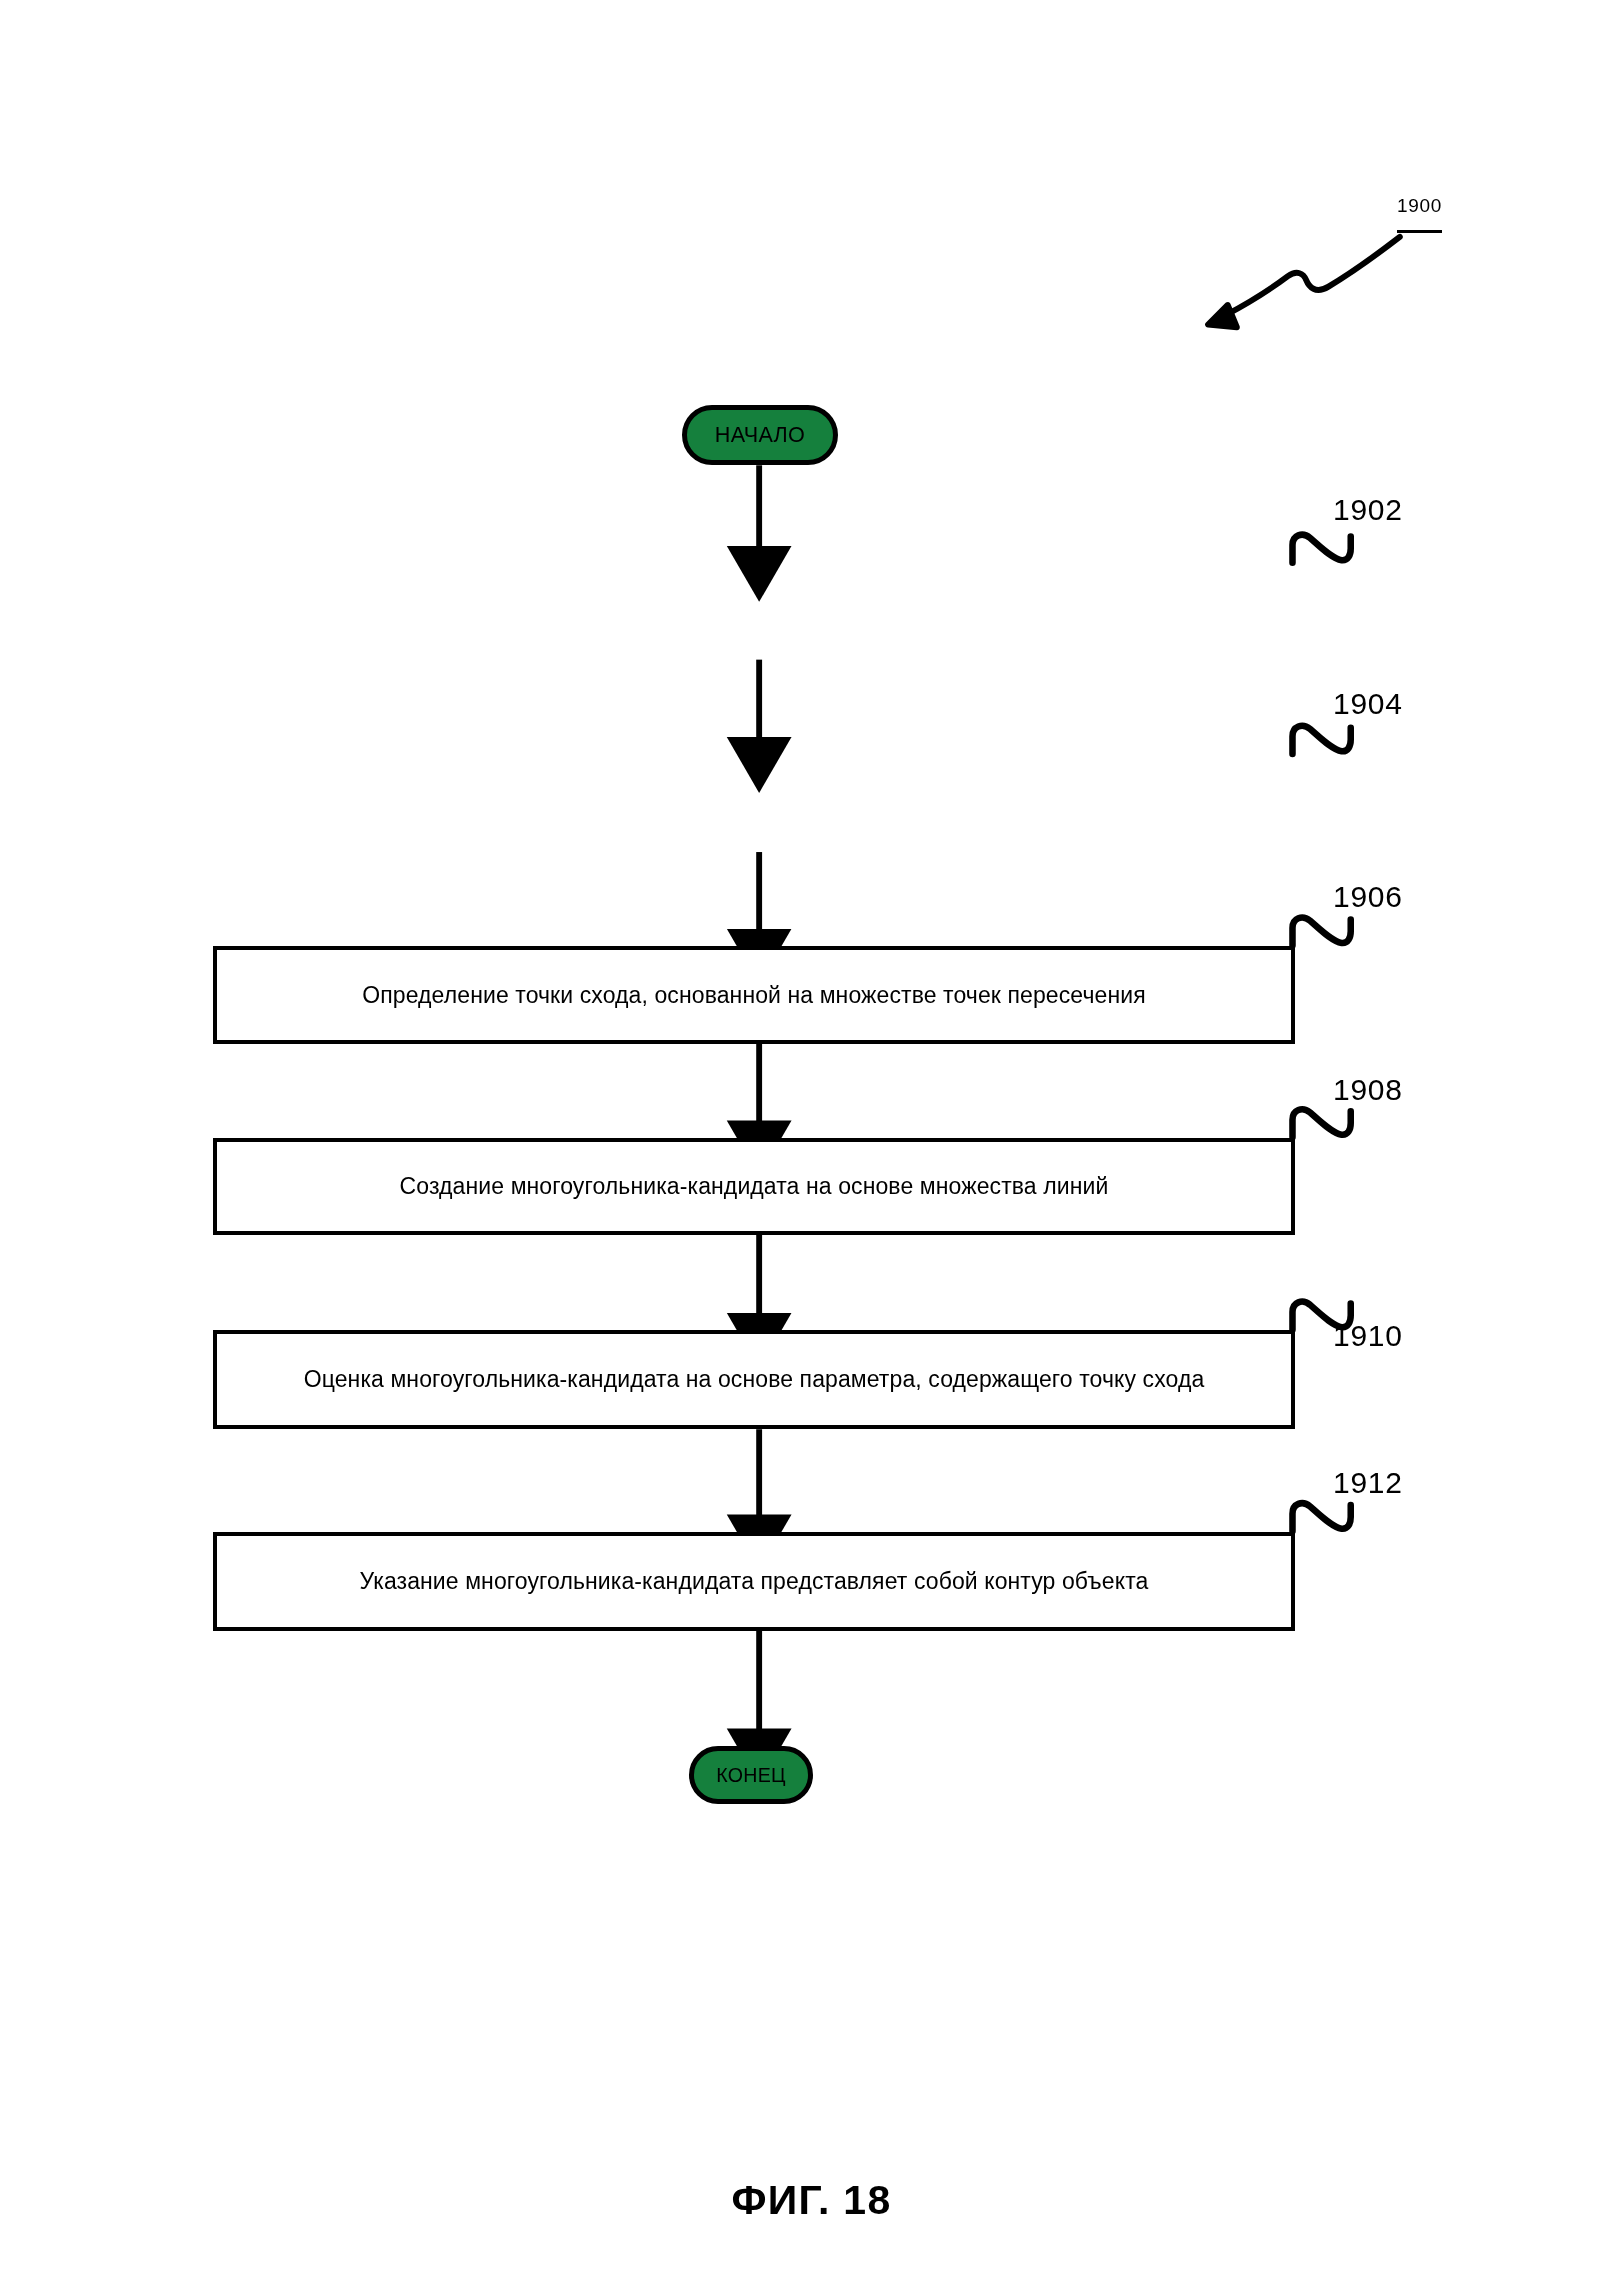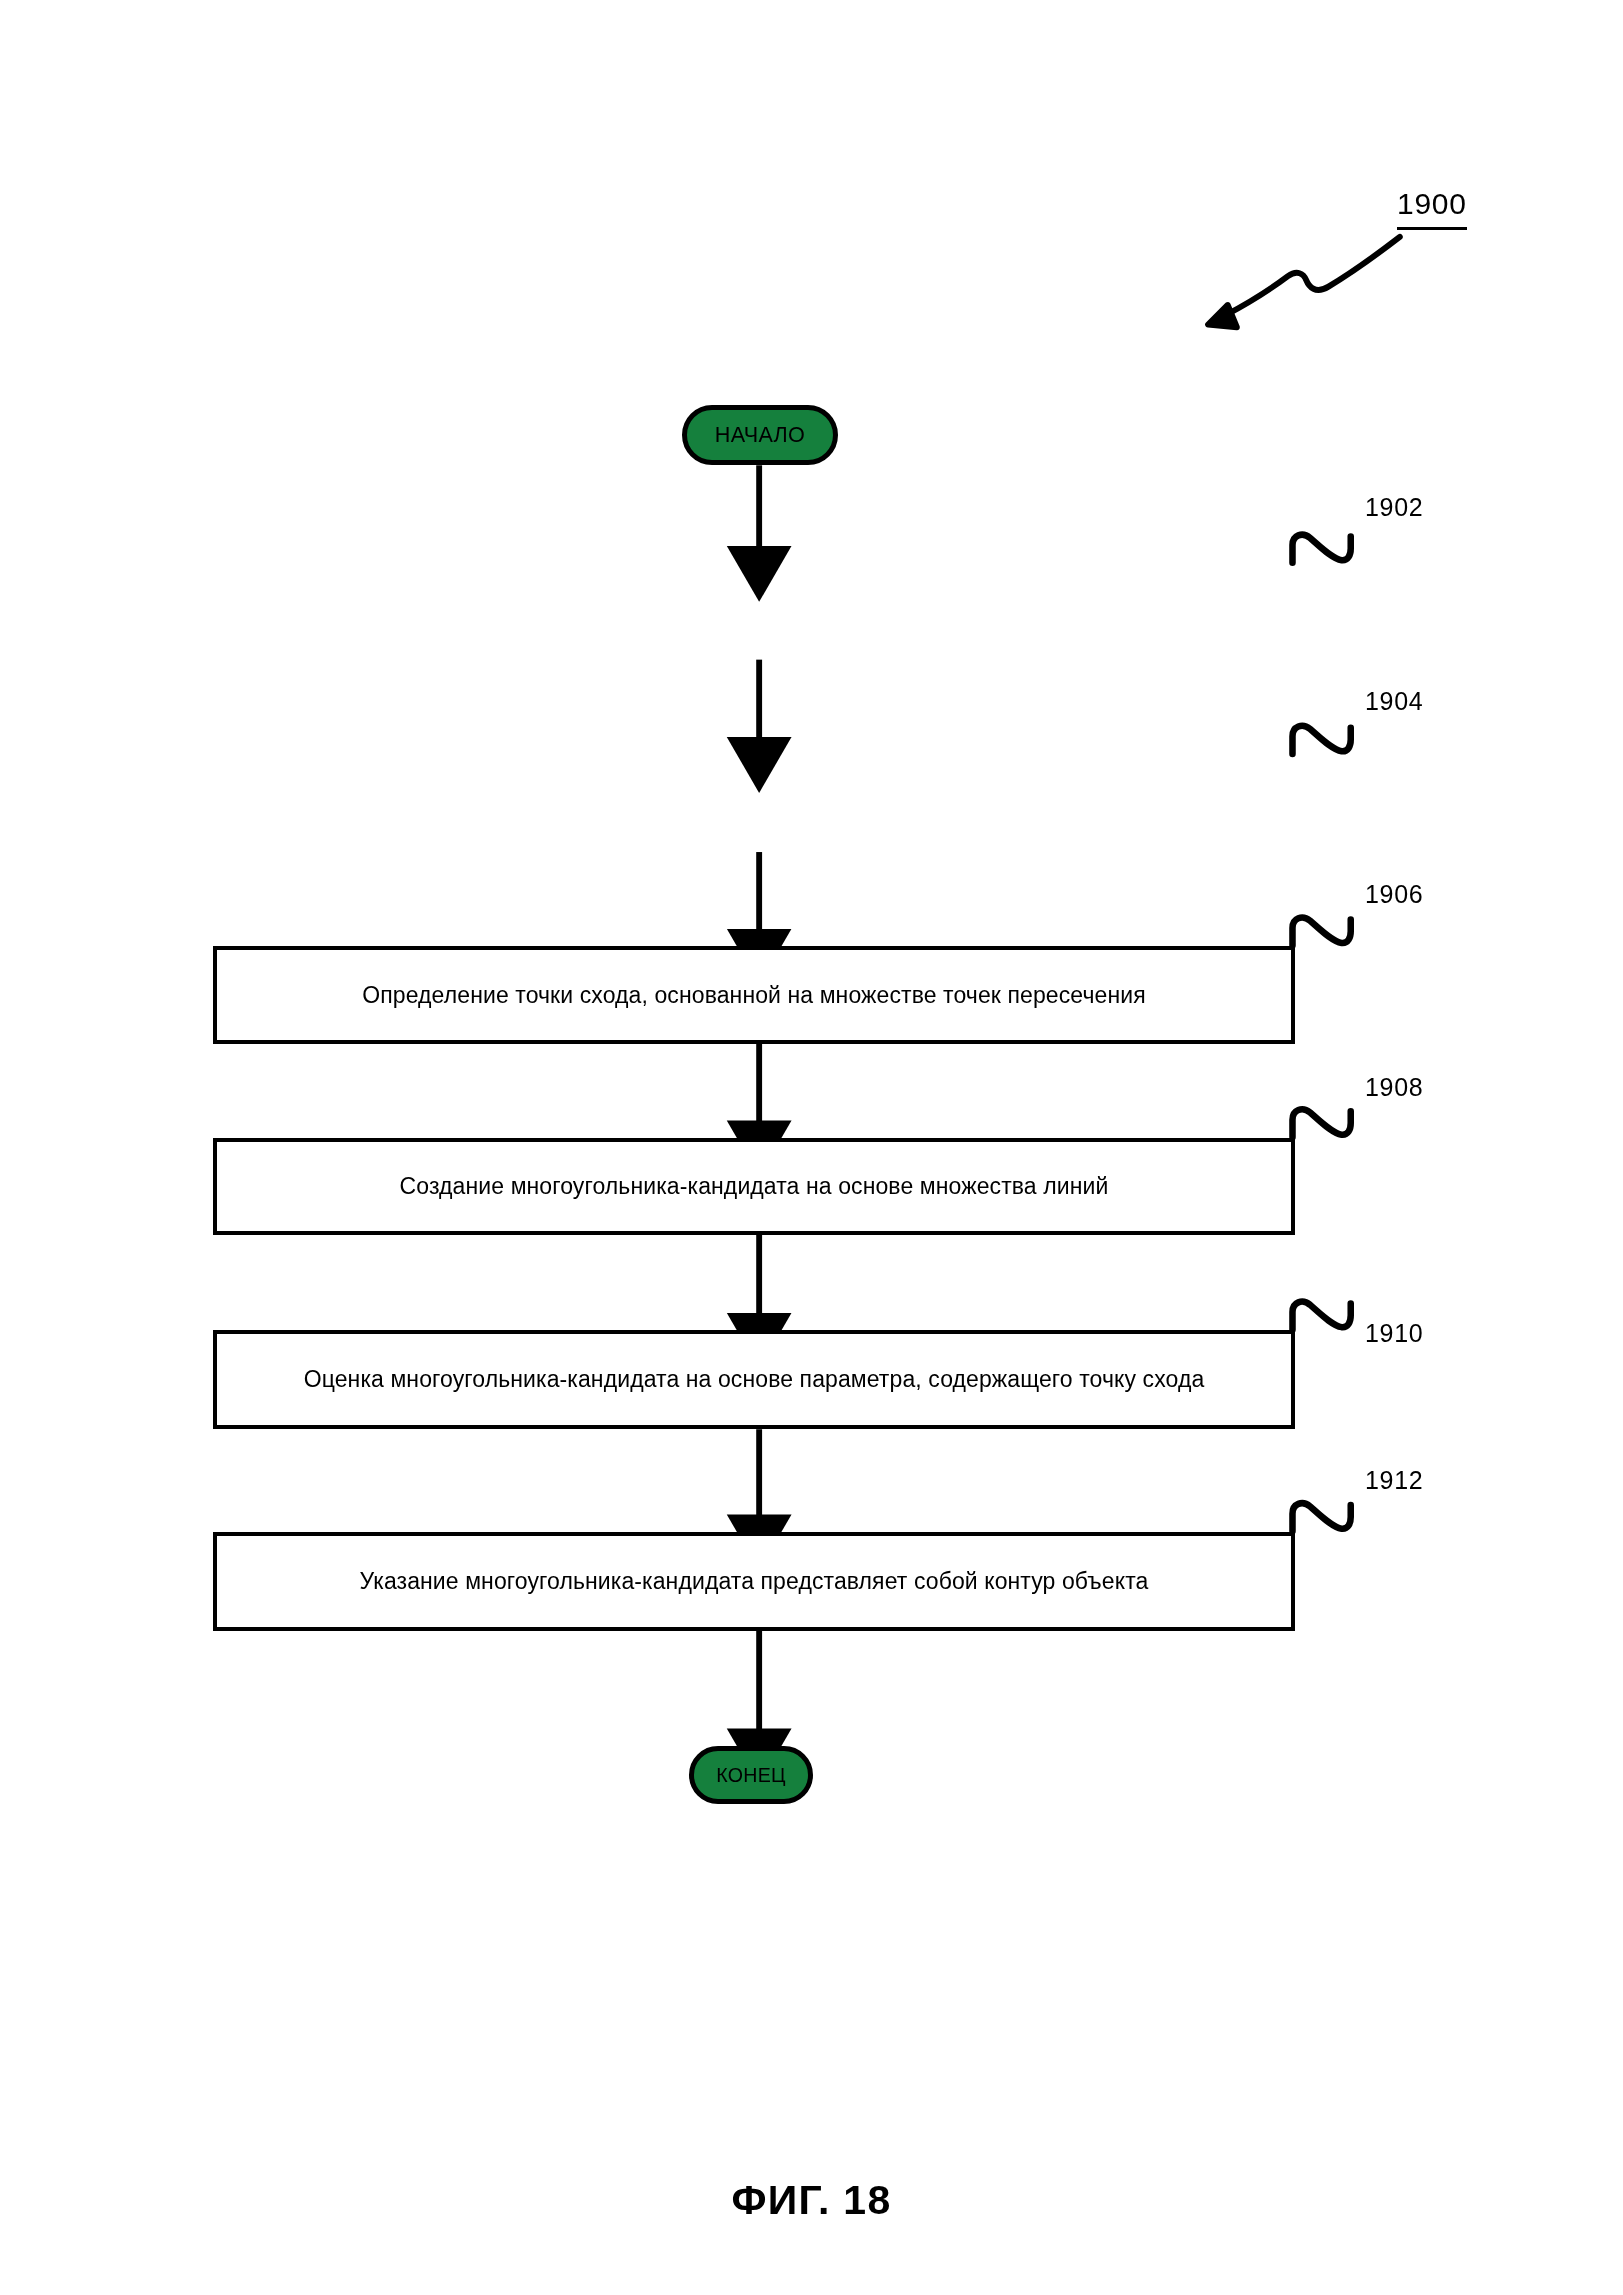--- a/index.html
+++ b/index.html
@@ -22,26 +22,26 @@
     top: 0;
     width: 1623px;
     height: 2295px;
     background: #ffffff;
   }
 
   
   #fig-ref {
     position: absolute;
     left: 1397px;
-    top: 189px;
-    font-size: 30px;
+    top: 196px;
+    font-size: 19px;
     letter-spacing: 0.7px;
     line-height: 1;
     border-bottom: 3.3px solid #000;
-    padding-bottom: 8px;
+    padding-bottom: 15px;
     white-space: nowrap;
   }
 
   
   #art {
     position: absolute;
     left: 0;
     top: 0;
     width: 1623px;
     height: 2295px;
@@ -100,25 +100,24 @@
   #box-1902 { top: 563px;  height: 97px; }
   #box-1904 { top: 754px; height: 98px; }
   #box-1906 { top: 946px; height: 98px; }
   #box-1908 { top: 1138px; height: 97px; }
   #box-1910 { top: 1330px; height: 99px; }
   #box-1912 { top: 1532px; height: 99px; }
 
   
   .callout {
     position: absolute;
-    font-size: 25px;
+    font-size: 30px;
     letter-spacing: 0.7px;
     line-height: 1;
     white-space: nowrap;
-    margin-left: 32px;
   }
   #callout-1902 { left: 1333px; top: 495px;  }
   #callout-1904 { left: 1333px; top: 689px; }
   #callout-1906 { left: 1333px; top: 882px; }
   #callout-1908 { left: 1333px; top: 1075px; }
   #callout-1910 { left: 1333px; top: 1321px; }
   #callout-1912 { left: 1333px; top: 1468px; }
 
   
   #fig-caption {

